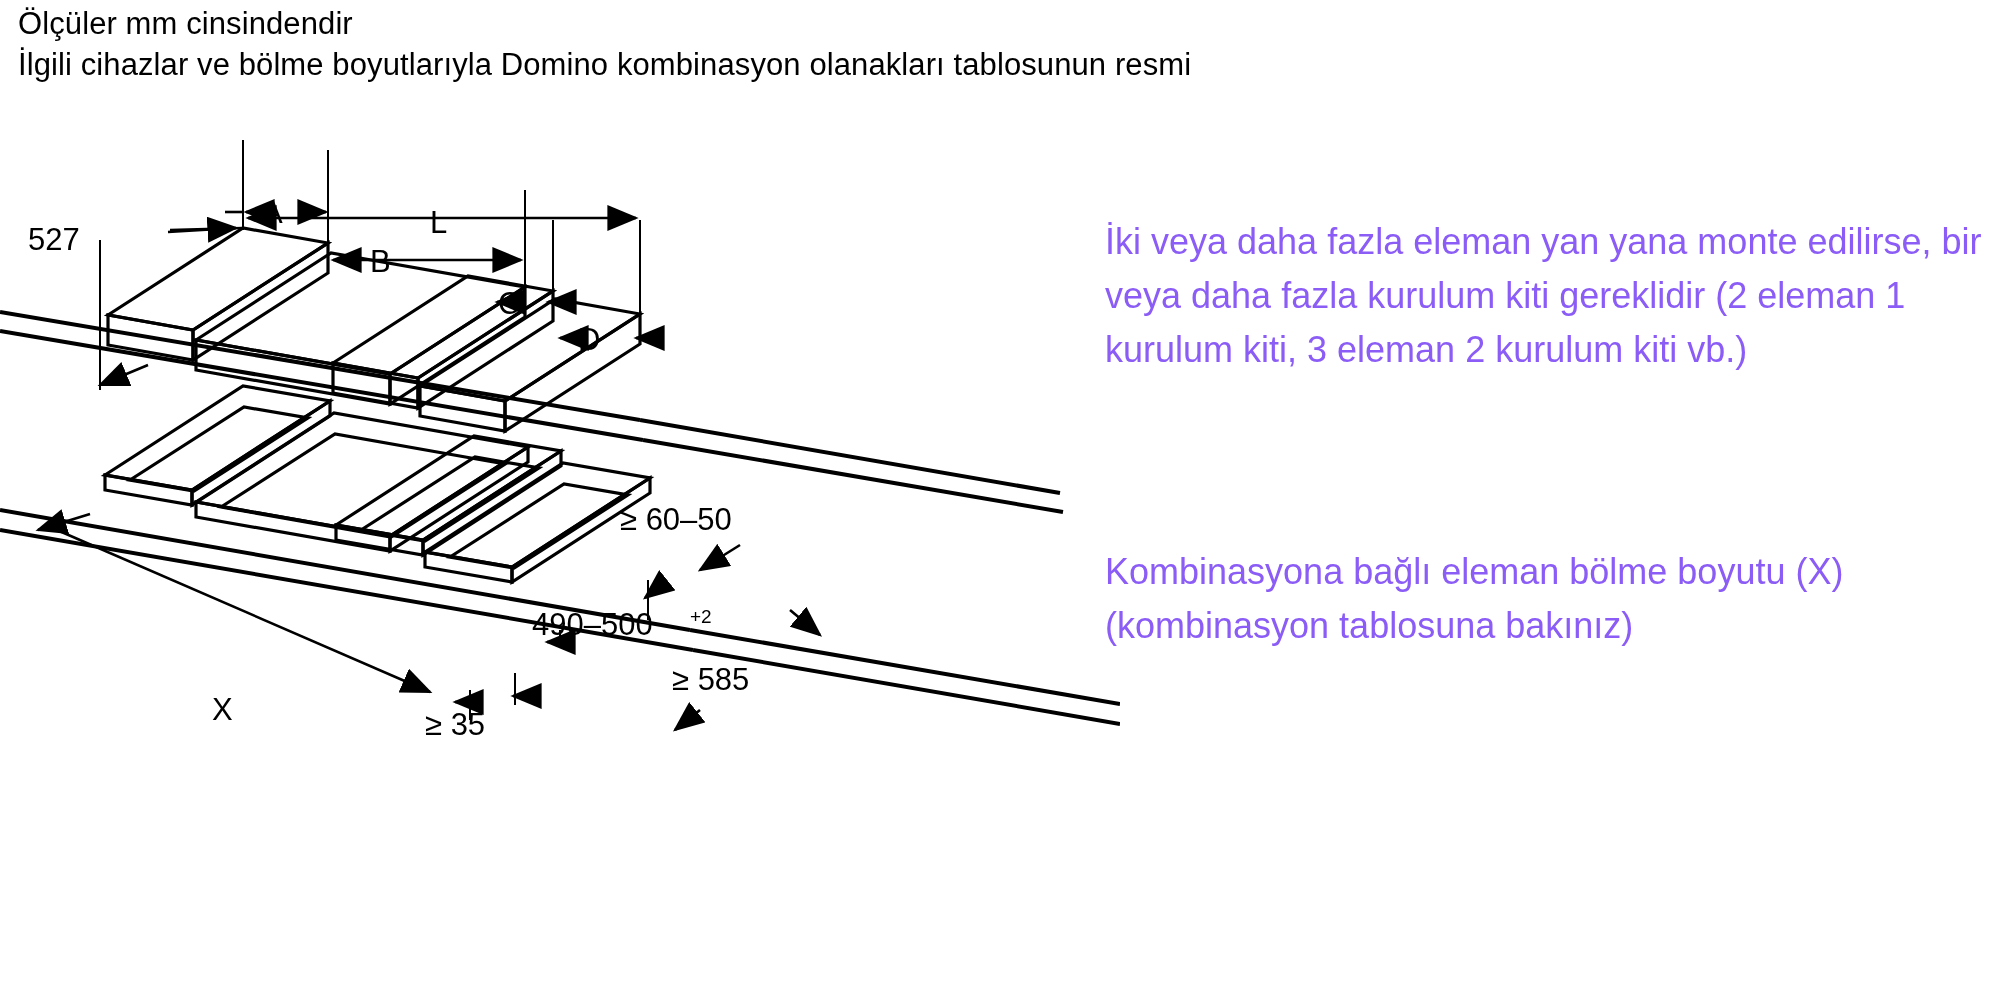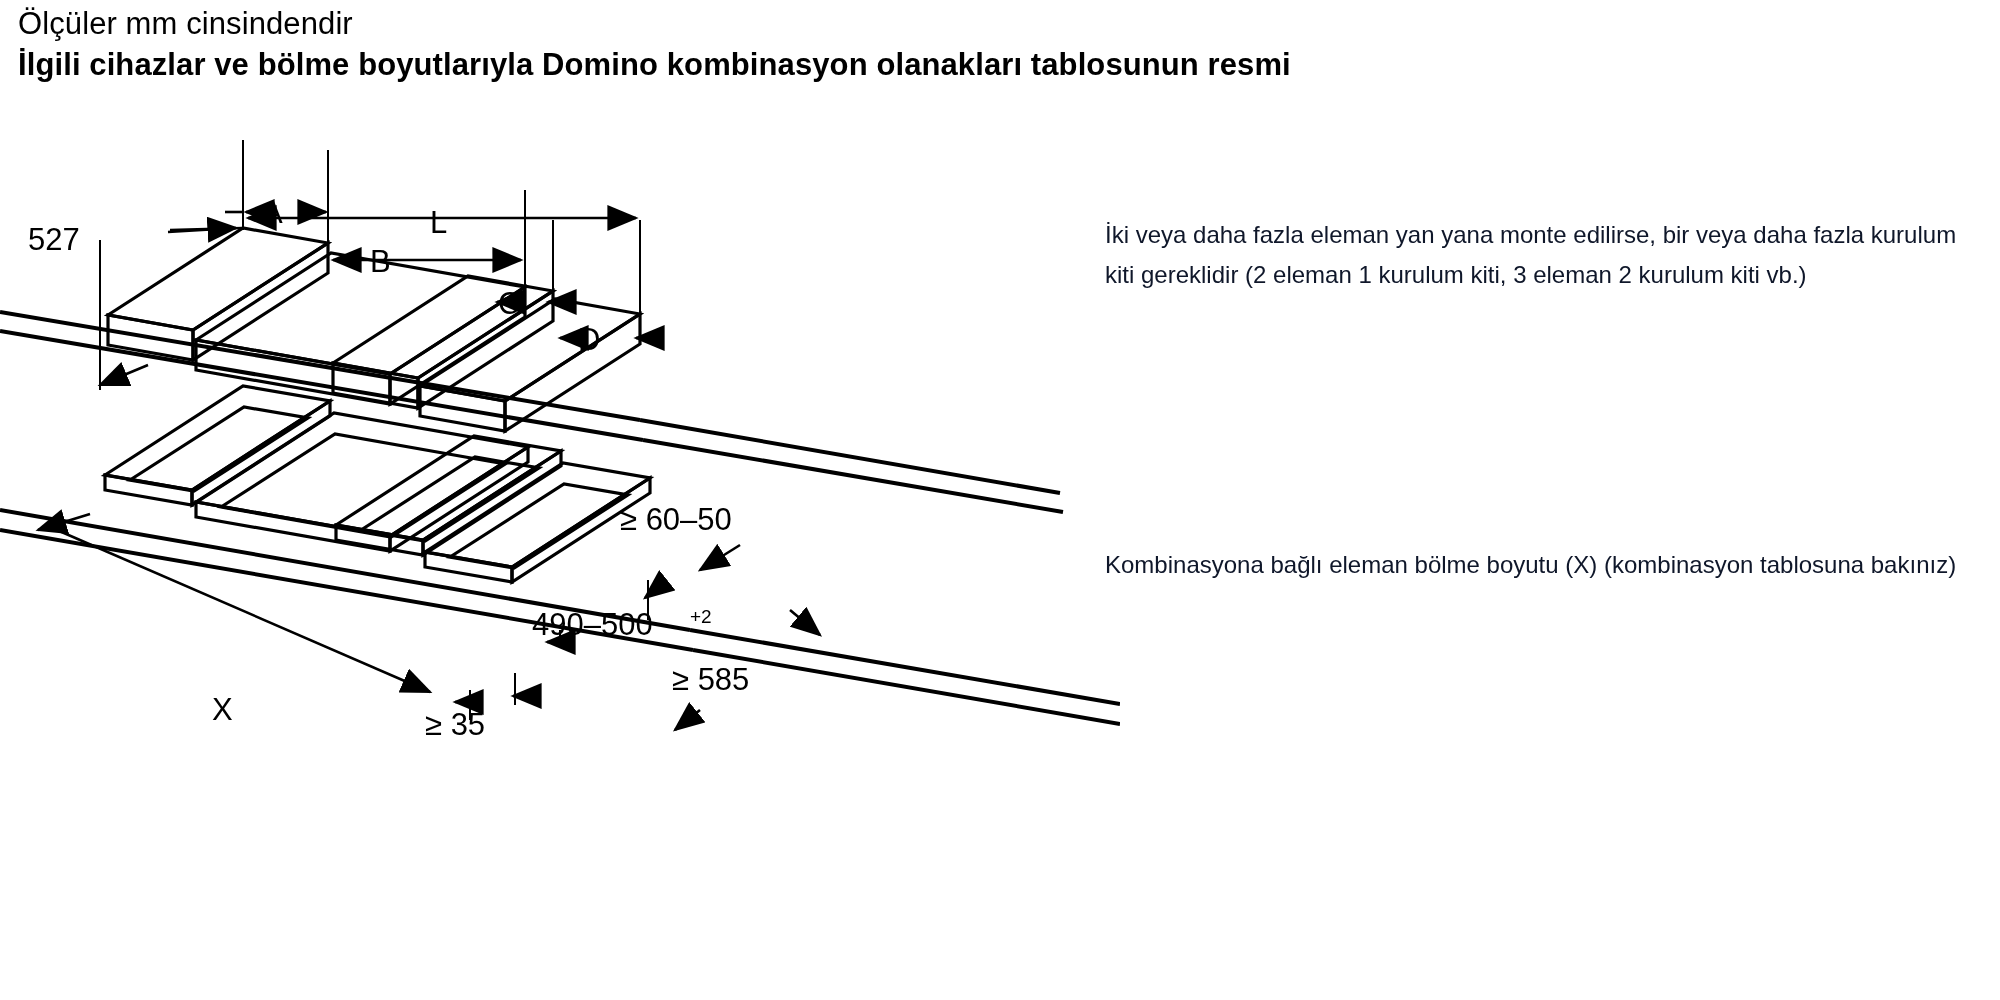--- a/index.html
+++ b/index.html
@@ -27,36 +27,36 @@
   }
   #hdr-line1 {
     top: 6px;
     font-size: 31px;
     font-weight: 400;
     letter-spacing: 0.1px;
   }
   #hdr-line2 {
     top: 47px;
     font-size: 31px;
-    font-weight: 700;
+    font-weight: 400;
     letter-spacing: 0.1px;
   }
   #figure {
     position: absolute;
     left: 0;
     top: 90px;
     width: 1120px;
     height: 910px;
   }
   .side-text {
     position: absolute;
-    font-size: 24px;
-    line-height: 40px;
+    font-size: 36px;
+    line-height: 54px;
     white-space: pre-line;
-    color: #0f172a;
+    color: #8b5cf6;
   }
   #note-1 { left: 1105px; top: 215px; width: 880px; }
   #note-2 { left: 1105px; top: 545px; width: 880px; }
   .lbl {
     font-size: 31px;
     fill: #000;
     font-family: "Liberation Sans", sans-serif;
   }
   .lbl-sup {
     font-size: 19px;

